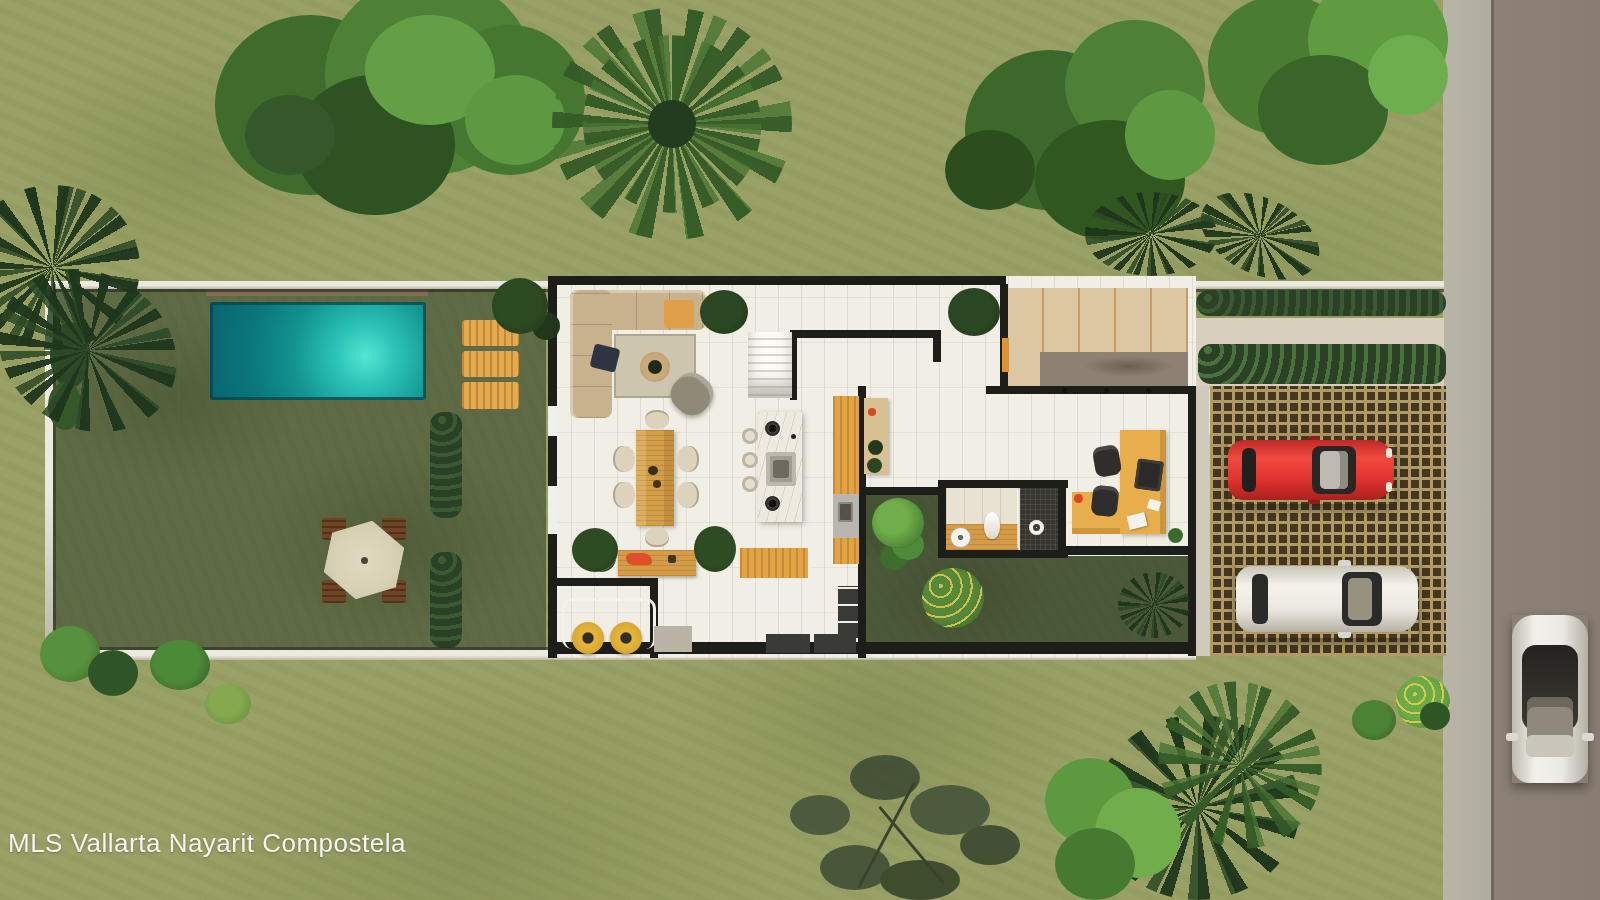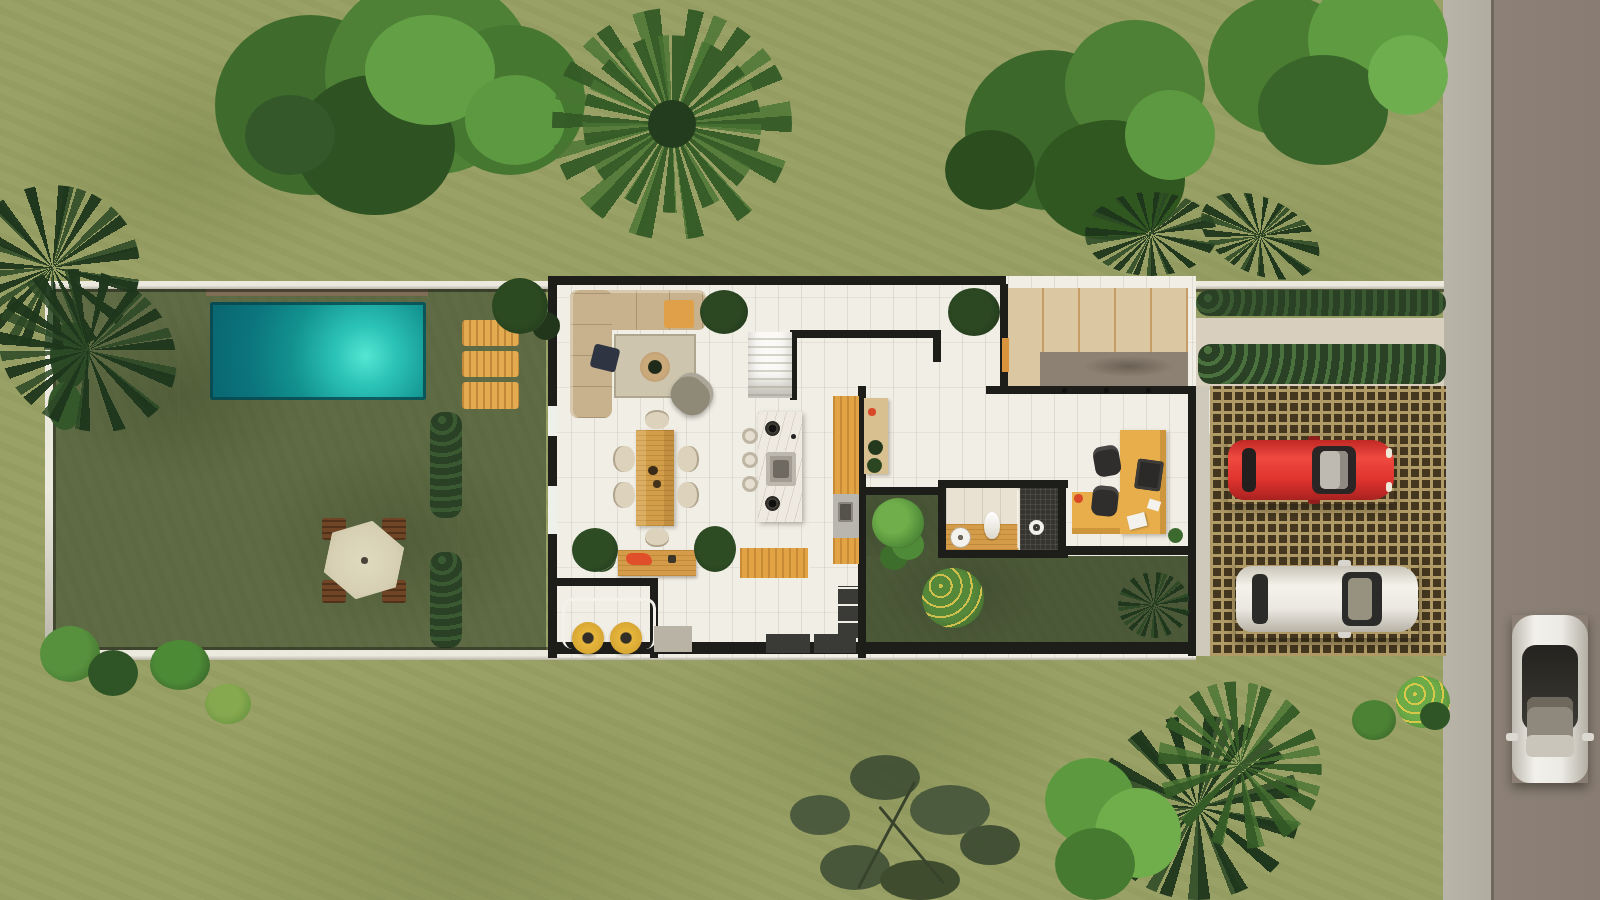--- a/index.html
+++ b/index.html
@@ -305,14 +305,15 @@
 
   <div class="a carshadow" style="left:1512px;top:615px;width:76px;height:168px;">
     <div class="a" style="left:0;top:0;width:76px;height:168px;border-radius:22px 22px 18px 18px;background:linear-gradient(90deg,#bdb9b0,#f2f0ea 30%,#eceae4 65%,#b3afa4);"></div>
     <div class="a" style="left:10px;top:30px;width:56px;height:86px;border-radius:14px;background:linear-gradient(180deg,#24231f,#3c3a34);"></div>
     <div class="a" style="left:15px;top:82px;width:46px;height:46px;border-radius:8px;background:#8f887c;box-shadow:inset 0 10px 0 #6e675c;"></div>
     <div class="a" style="left:-6px;top:118px;width:12px;height:8px;border-radius:3px;background:#dcd9d2;"></div>
     <div class="a" style="left:70px;top:118px;width:12px;height:8px;border-radius:3px;background:#dcd9d2;"></div>
     <div class="a" style="left:14px;top:120px;width:48px;height:22px;border-radius:6px;background:#c9c5ba;"></div>
   </div>
 
+  <div class="a watermark" style="left:8px;top:828px;">MLS Vallarta Nayarit Compostela</div>
 
 </div>
 
 </body></html>

